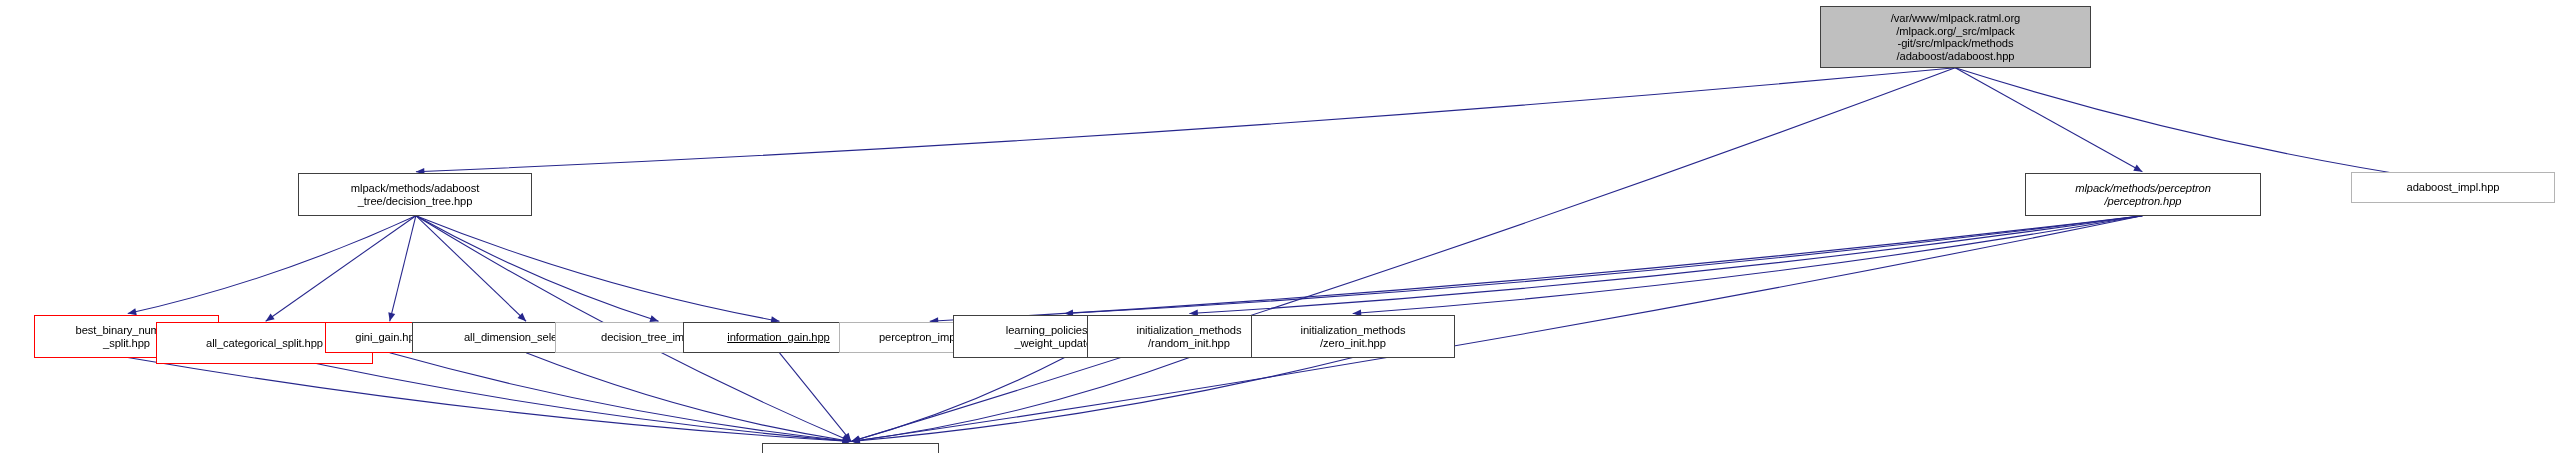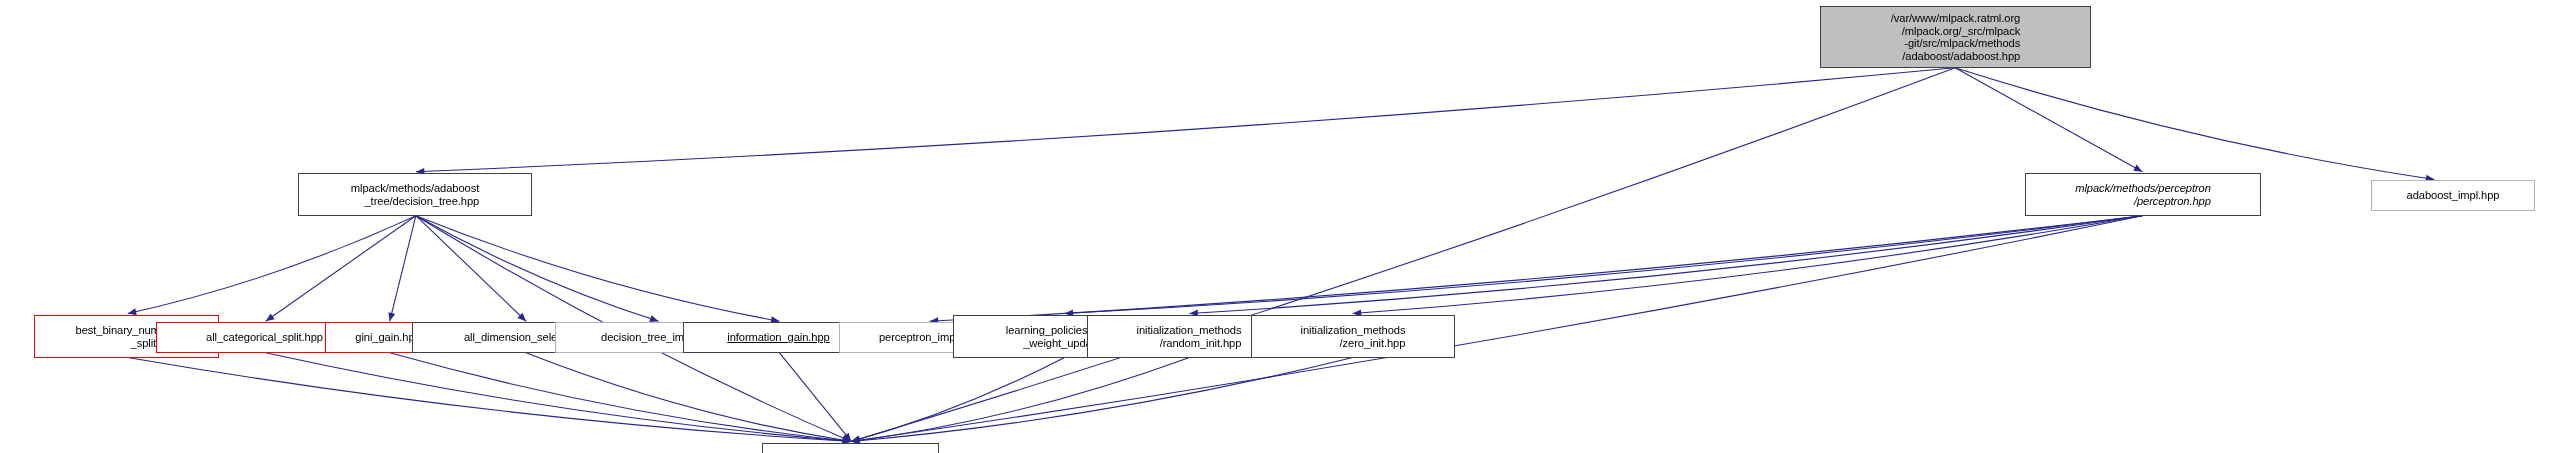--- a/index.html
+++ b/index.html
@@ -23,21 +23,21 @@
     width: 2576px;
     height: 453px;
     pointer-events: none;
   }
   .node {
     position: absolute;
     box-sizing: border-box;
     display: flex;
     align-items: center;
     justify-content: center;
-    text-align: right;
+    text-align: center;
     line-height: 1.12;
     background: #ffffff;
     border: 0.8px solid #808080;
     color: #000000;
     white-space: pre-line;
     z-index: 5;
     letter-spacing: -0.1px;
   }
   
   .k-root {
@@ -207,24 +207,24 @@
     </svg>
   <div id="nodes-layer">
       <div class="node k-root" style="left: 1820px; top: 6.2px; width: 271px; height: 62px; font-size: 11.2px;">/var/www/mlpack.ratml.org
 /mlpack.org/_src/mlpack
 -git/src/mlpack/methods
 /adaboost/adaboost.hpp</div>
       <div class="node k-solid" style="left: 298px; top: 173px; width: 234px; height: 43px; font-size: 11.2px;">mlpack/methods/adaboost
 _tree/decision_tree.hpp</div>
       <div class="node k-solid" style="left: 2025px; top: 173px; width: 236px; height: 43px; font-size: 11.2px; font-style: italic;">mlpack/methods/perceptron
 /perceptron.hpp</div>
-      <div class="node k-grey" style="left: 2351px; top: 180px; width: 164px; height: 31px; font-size: 11.2px; margin-left: 20px;">adaboost_impl.hpp</div>
+      <div class="node k-grey" style="left: 2351px; top: 172px; width: 204px; height: 31px; font-size: 11.2px;">adaboost_impl.hpp</div>
       <div class="node k-red" style="left: 34px; top: 315px; width: 185px; height: 43px; font-size: 11.2px;">best_binary_numeric
 _split.hpp</div>
-      <div class="node k-red" style="left: 156px; top: 322px; width: 217px; height: 31px; font-size: 11.2px;">all_categorical_split.hpp</div>
+      <div class="node k-red" style="left: 156px; top: 322px; width: 217px; height: 42px; font-size: 11.2px;">all_categorical_split.hpp</div>
       <div class="node k-red" style="left: 325px; top: 322px; width: 126px; height: 31px; font-size: 11.2px;">gini_gain.hpp</div>
       <div class="node k-solid" style="left: 412px; top: 322px; width: 227px; height: 31px; font-size: 11.2px;">all_dimension_select.hpp</div>
       <div class="node k-grey" style="left: 555px; top: 322px; width: 205px; height: 31px; font-size: 11.2px;">decision_tree_impl.hpp</div>
       <div class="node k-solid" style="left: 683px; top: 322px; width: 191px; height: 31px; font-size: 11.2px; text-decoration: underline;">information_gain.hpp</div>
       <div class="node k-grey" style="left: 839px; top: 322px; width: 180px; height: 31px; font-size: 11.2px;">perceptron_impl.hpp</div>
       <div class="node k-solid" style="left: 953px; top: 315px; width: 222px; height: 43px; font-size: 11.2px;">learning_policies/simple
 _weight_update.hpp</div>
       <div class="node k-solid" style="left: 1087px; top: 315px; width: 204px; height: 43px; font-size: 11.2px;">initialization_methods
 /random_init.hpp</div>
       <div class="node k-solid" style="left: 1251px; top: 315px; width: 204px; height: 43px; font-size: 11.2px;">initialization_methods

